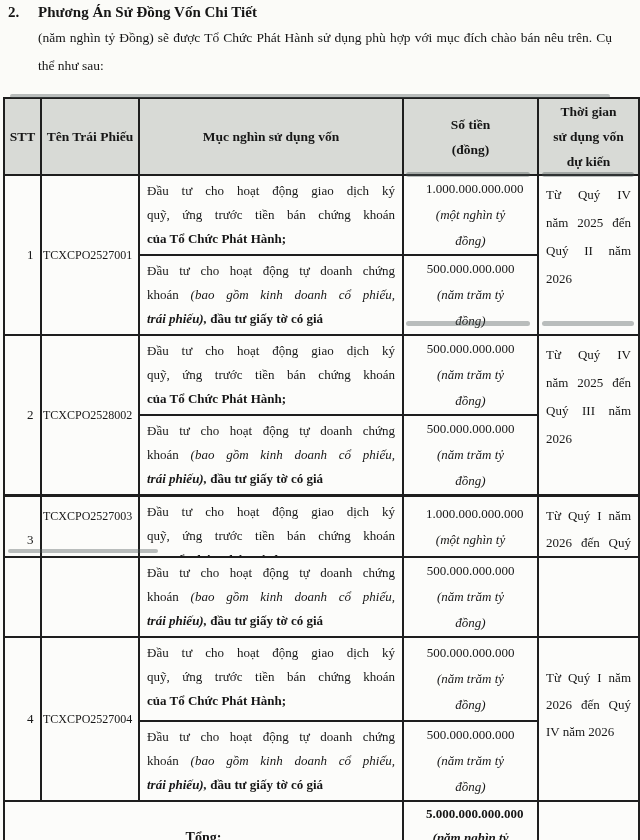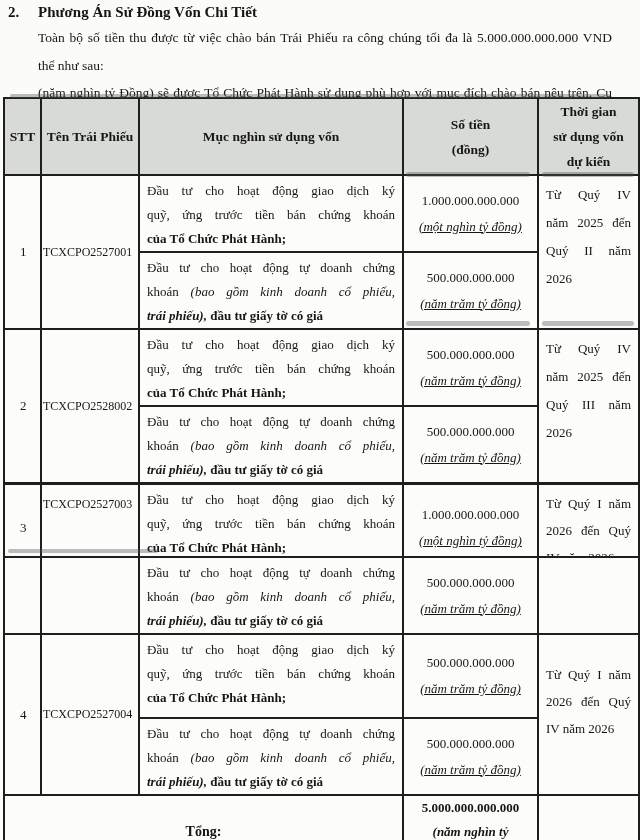--- a/index.html
+++ b/index.html
@@ -5,32 +5,32 @@
   html,body{margin:0;padding:0;}
   body{width:640px;height:840px;background:#fbfbf8;overflow:hidden;}
   .page{position:relative;width:640px;height:840px;
         font-family:"Liberation Serif","DejaVu Serif",serif;color:#161616;}
   .heading{position:absolute;left:8px;top:4px;display:flex;font-weight:bold;font-size:15px;}
   .heading .num{width:30px;}
   .intro{position:absolute;left:38px;top:24px;width:574px;font-size:13.5px;}
   .intro .pline{line-height:27.5px;text-align:justify;text-align-last:justify;}
   .intro .pline.last{text-align-last:left;}
   table{border-collapse:collapse;table-layout:fixed;position:absolute;left:3px;width:635px;background:#fcfcfa;}
-  td,th{border:2px solid #1e1e1e;padding:0 15px;overflow:hidden;font-size:13px;font-weight:normal;}
+  td,th{border:2px solid #1e1e1e;padding:0 22px;overflow:hidden;font-size:13px;font-weight:normal;}
   th{background:#d8dad6;text-align:center;vertical-align:middle;font-weight:bold;
      font-size:13.5px;line-height:25px;white-space:pre-line;padding:0 2px;}
   .tA{top:97px;}
   .tB{top:556px;}
   .stt{text-align:center;vertical-align:middle;}
   .bond{text-align:left;vertical-align:middle;font-size:12px;white-space:nowrap;padding:0 1px;}
   .purpose{vertical-align:top;padding:3px 7px 0 7px;}
   .purpose .jline{line-height:24px;text-align:justify;text-align-last:justify;}
   .purpose .jline.last{text-align-last:left;font-weight:bold;}
   .amount{text-align:center;vertical-align:middle;line-height:26px;}
-  .amount .words{font-style:italic;text-decoration:underline;}
+  .amount .words{font-style:italic;}
   .time{vertical-align:top;padding:5px 7px 0 7px;}
   .time .jline{line-height:28px;text-align:justify;text-align-last:justify;}
   .time .jline.last{text-align-last:left;}
   .time3 .jline{line-height:27px;}
   .t4pad{padding-top:26px;}
   .thickTop td{border-top:3px solid #1e1e1e;}
   .totalLabel{text-align:center;vertical-align:middle;font-weight:bold;font-size:14px;}
   .totalAmount{text-align:center;vertical-align:middle;font-weight:bold;line-height:24px;}
   .totalAmount .words{font-style:italic;}
   .streak{position:absolute;background:#4d5856;opacity:.38;border-radius:3px;pointer-events:none;}
@@ -39,23 +39,22 @@
 <body>
 
 <div class="page">
 
   <div class="heading">
     <span class="num">2.</span>
     <span>Phương Án Sử Đồng Vốn Chi Tiết</span>
   </div>
 
   <div class="intro">
-    <div class="pline">Toàn bộ số tiền thu được từ việc chào bán Trái Phiếu ra công chúng tối đa là 5.000.000.000.000 VND</div>
+    <div class="pline">(năm nghìn tỷ Đồng) sẽ được Tổ Chức Phát Hành sử dụng phù hợp với mục đích chào bán nêu trên. Cụ</div>
     <div class="pline last">thể như sau:</div>
-    <div class="pline">(năm nghìn tỷ Đồng) sẽ được Tổ Chức Phát Hành sử dụng phù hợp với mục đích chào bán nêu trên. Cụ</div>
   </div>
 
   <table class="tA">
     <colgroup>
         <col style="width:37px">
         <col style="width:98px">
         <col style="width:264px">
         <col style="width:135px">
         <col style="width:101px">
       </colgroup>

